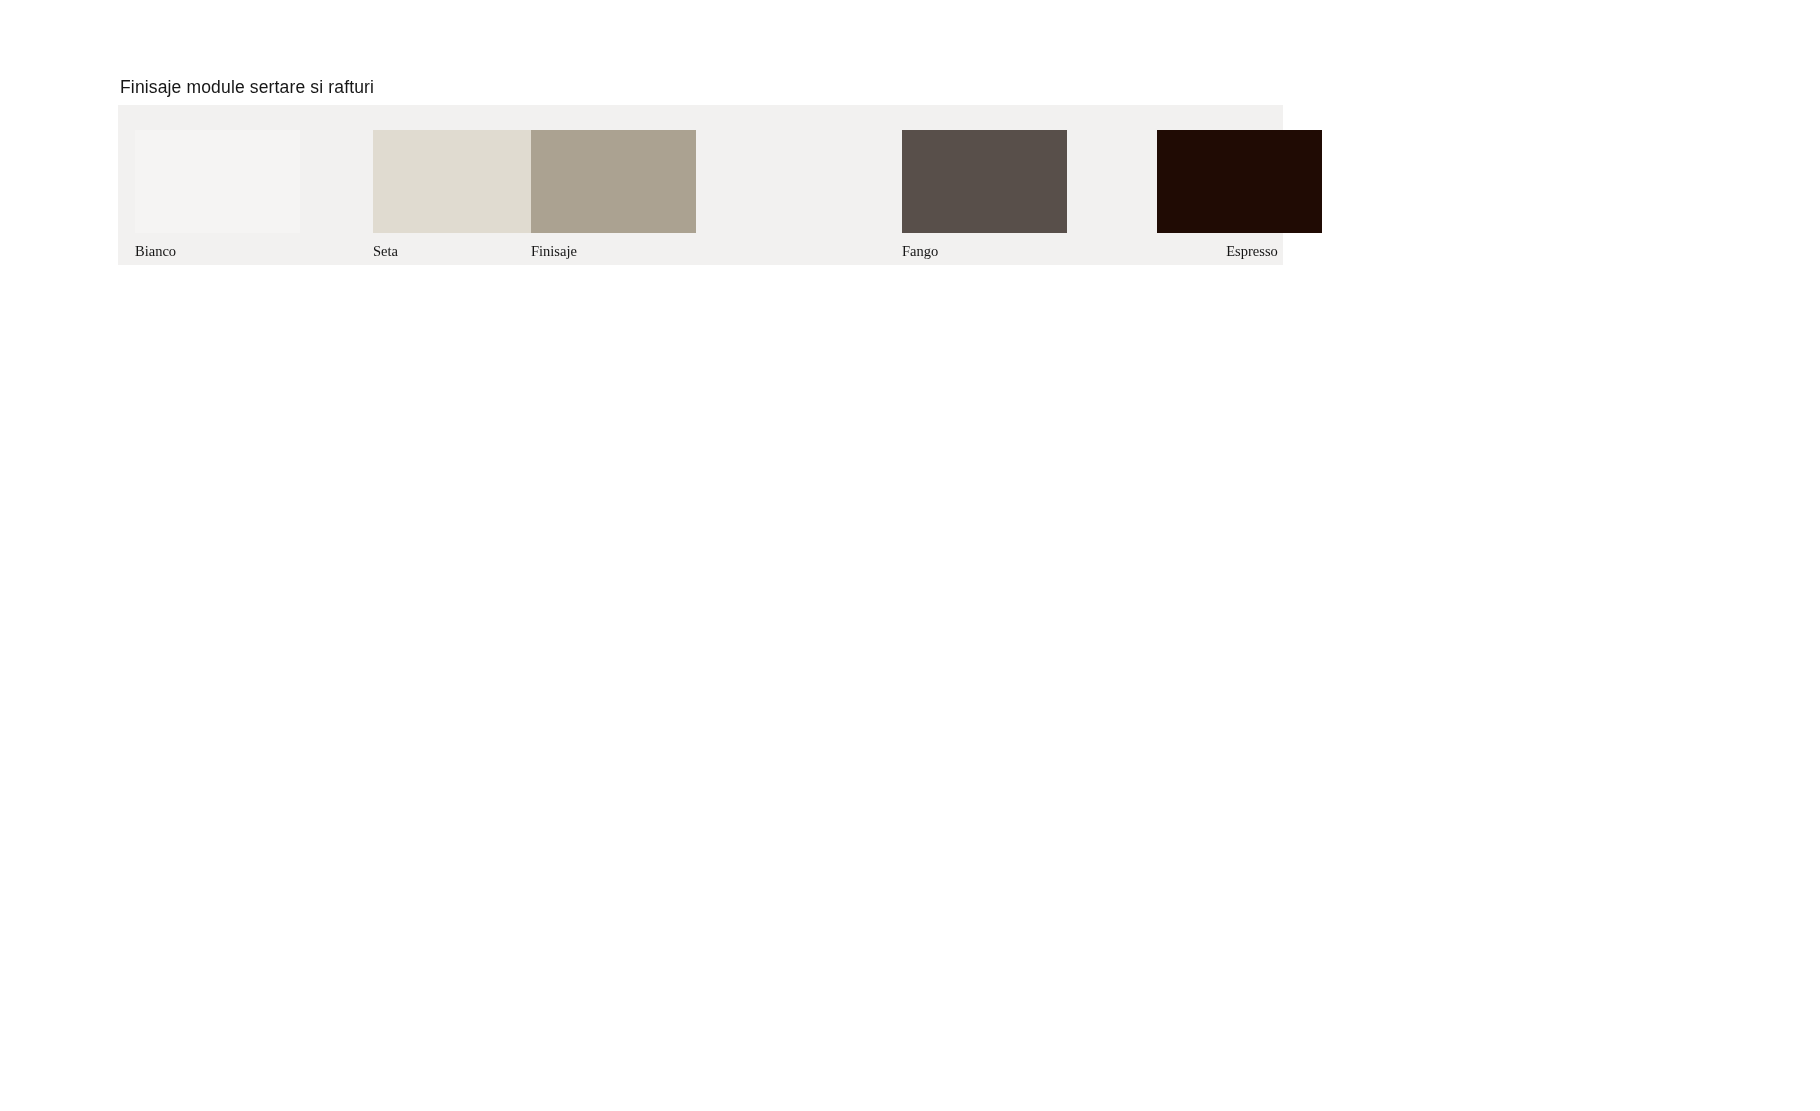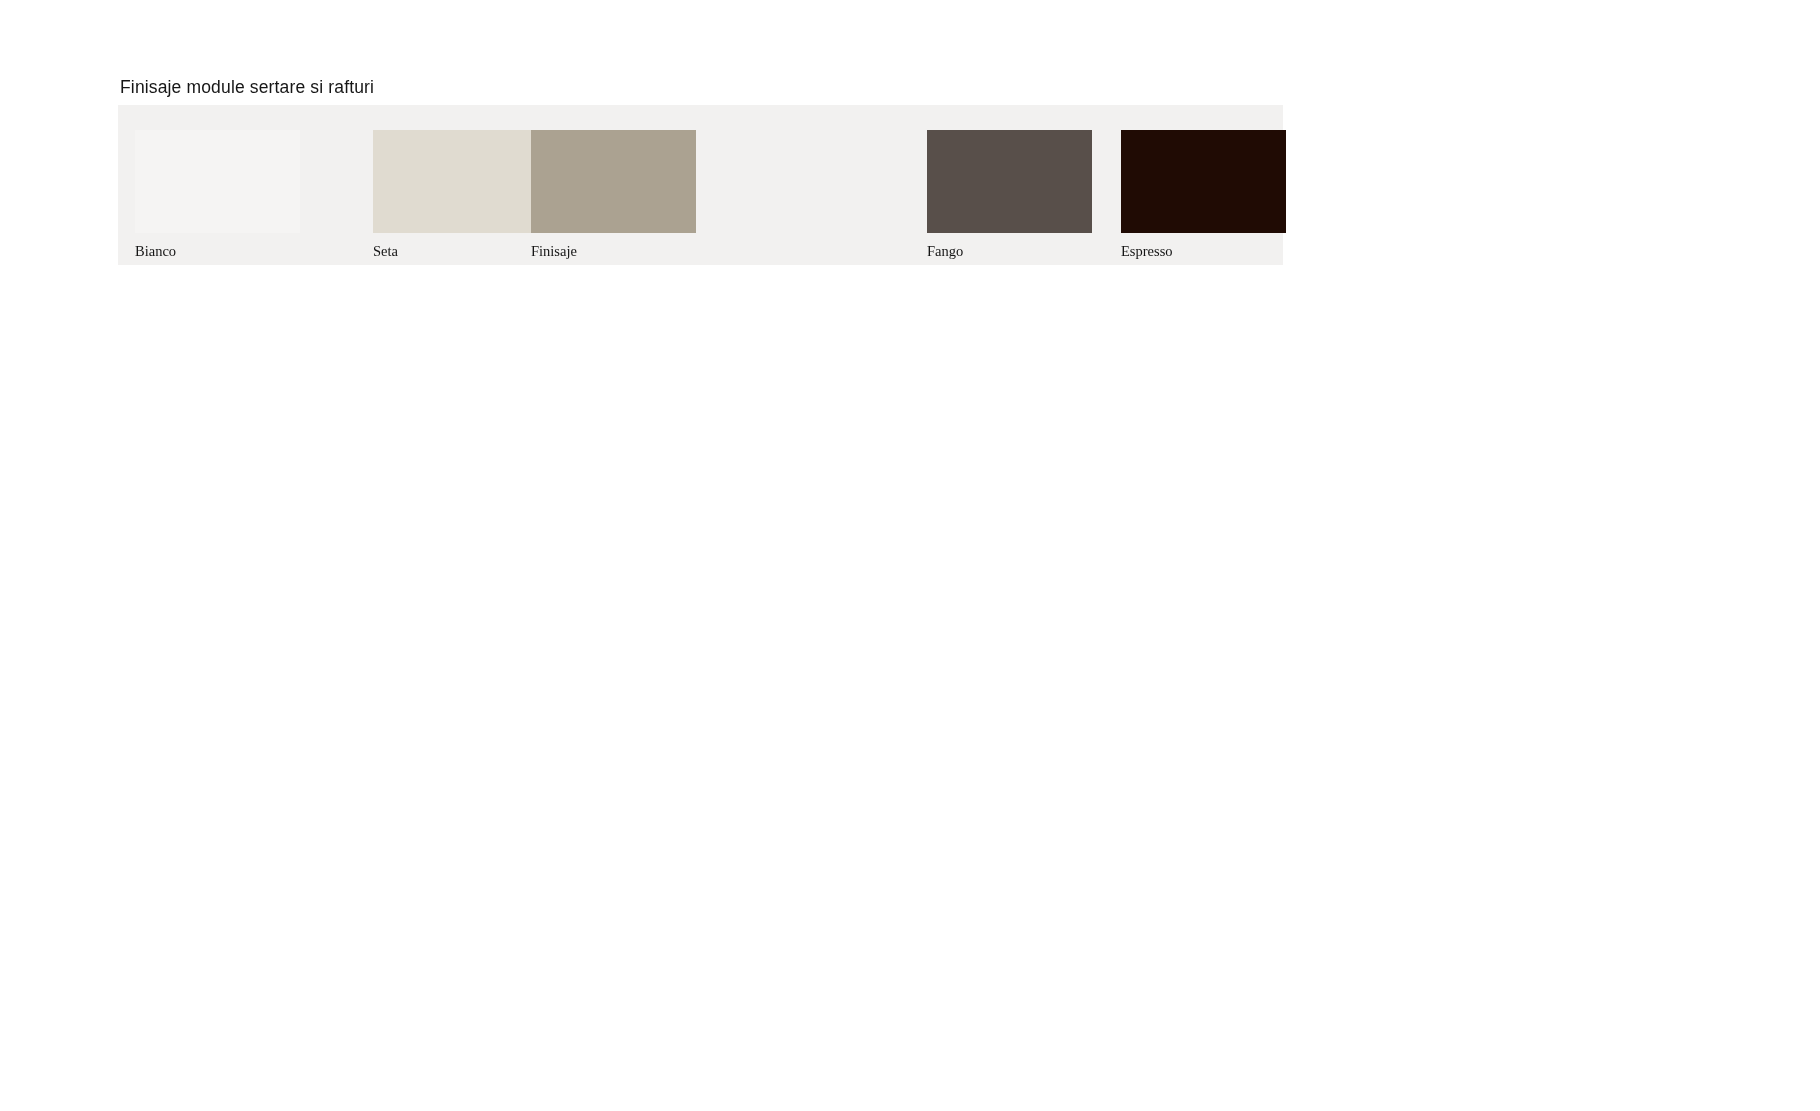--- a/index.html
+++ b/index.html
@@ -100,24 +100,24 @@
           <div class="swatch-label">Bianco</div>
         </div>
         <div class="swatch-cell" style="left: 198px; margin-left: 40px;">
           <div class="swatch-chip" style="background: rgb(224, 219, 208);"></div>
           <div class="swatch-label">Seta</div>
         </div>
         <div class="swatch-cell" style="left: 396px;">
           <div class="swatch-chip" style="background: rgb(171, 162, 145);"></div>
           <div class="swatch-label">Finisaje</div>
         </div>
-        <div class="swatch-cell" style="left: 792px;">
+        <div class="swatch-cell" style="left: 767px;">
           <div class="swatch-chip" style="background: rgb(88, 79, 74);"></div>
           <div class="swatch-label">Fango</div>
         </div>
-        <div class="swatch-cell" style="left: 986px;">
+        <div class="swatch-cell" style="left: 1022px; text-align: center;">
           <div class="swatch-chip" style="background: rgb(32, 11, 4);"></div>
           <div class="swatch-label">Espresso</div>
         </div>
       </div>
   </div>
 
 </div>
 
 </body></html>

